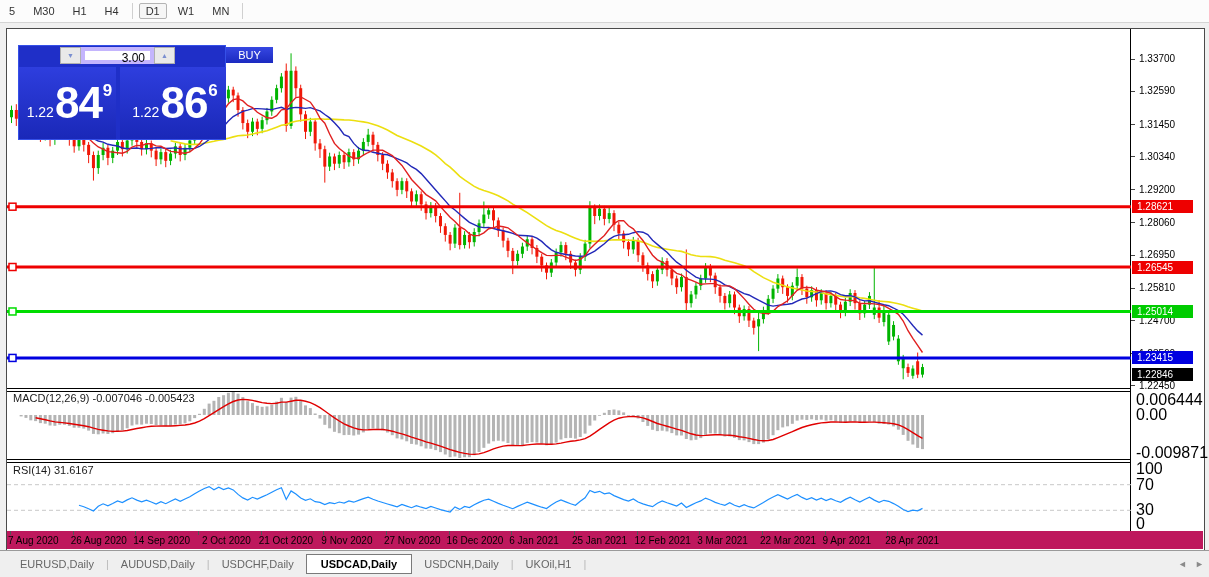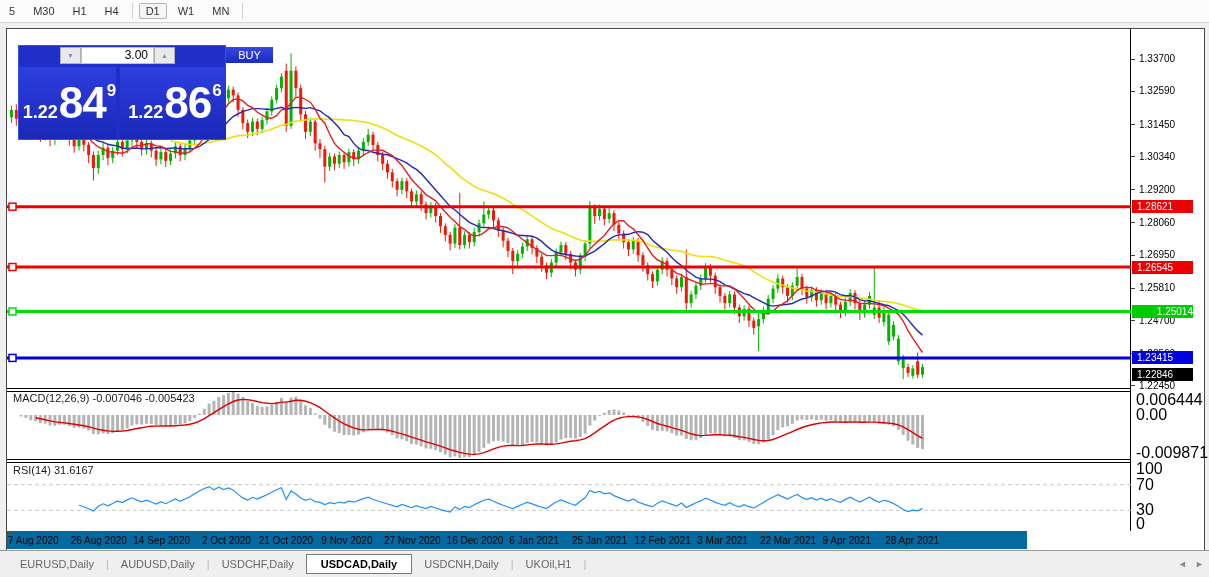--- a/index.html
+++ b/index.html
@@ -18,36 +18,36 @@
   #ohlc span{margin-right:4px;}
   
   #trade{position:absolute;left:18px;top:45px;width:208px;height:95px;background:#1f2fc8;border:1px solid #3550e8;z-index:6;box-sizing:border-box;}
   #trade .row1{position:absolute;left:0;top:0;height:19px;width:100%;}
   .btn-sell,.btn-buy{position:absolute;top:1px;height:17px;background:linear-gradient(180deg,#3647e2,#1b2ac0);color:#fff;font-size:11px;display:flex;align-items:center;justify-content:center;border-bottom:1px solid #fff;box-sizing:border-box;margin-left:48px;}
   .btn-sell{left:0;width:39px;}
   .btn-buy{left:159px;width:47px;}
   .spin{position:absolute;top:1px;width:21px;height:17px;background:#e9e9e9;border:1px solid #b0b0b0;box-sizing:border-box;color:#7a8fd0;font-size:7px;display:flex;align-items:center;justify-content:center;}
   #spin-down{left:41px;}
   #spin-up{left:135px;}
-  #vol{position:absolute;left:62px;top:1px;width:73px;height:17px;background:#fff;border:1px solid #c4b5fd;box-sizing:border-box;font-size:12px;color:#000;text-align:right;padding-right:5px;line-height:15px;}
+  #vol{position:absolute;left:62px;top:1px;width:73px;height:17px;background:#fff;border:4px solid #c4b5fd;box-sizing:border-box;font-size:12px;color:#000;text-align:right;padding-right:5px;line-height:15px;}
   .price-box{position:absolute;top:21px;height:72px;background:linear-gradient(180deg,#2e3ede,#1a28b8);color:#fff;display:flex;align-items:center;justify-content:center;}
   #sell-box{left:0px;width:97px;}
   #buy-box{left:101px;width:106px;}
-  .p-small{font-size:18px;font-weight:700;margin:18px 1px 0 4px;}
+  .p-small{font-size:14px;font-weight:400;margin:18px 1px 0 4px;}
   .p-big{font-size:44px;font-weight:700;letter-spacing:-1px;line-height:60px;}
   .p-sup{font-size:17px;font-weight:700;margin:-24px 0 0 1px;}
   
   .ind-label{position:absolute;left:13px;font-size:11px;color:#1a1a1a;z-index:4;white-space:nowrap;}
   
   .ax-tick{position:absolute;left:1139px;width:62px;height:12px;font-size:10px;color:#000;line-height:12px;}
   .ax-dash{position:absolute;left:1131px;width:4px;height:1px;background:#444;}
   .badge{position:absolute;left:1132px;width:56px;height:13px;font-size:10px;color:#fff;line-height:13px;padding-left:5px;z-index:3;}
   .ind-ax{position:absolute;left:1136px;width:48px;height:12px;font-size:16px;color:#000;line-height:12px;}
   
-  #dates{position:absolute;left:7px;top:531px;width:1020px;height:18px;background:#0369a1;}
+  #dates{position:absolute;left:7px;top:531px;width:1196px;height:18px;background:#be185d;}
   .d-tick{position:absolute;top:0;width:1px;height:4px;background:#555;}
   .d-label{position:absolute;top:4px;font-size:10px;color:#000;white-space:nowrap;}
   
   #tabs{position:absolute;left:0;top:550px;width:1209px;height:27px;background:#efefef;border-top:1px solid #9a9a9a;display:flex;align-items:center;padding-left:8px;box-sizing:border-box;}
   .tab{font-size:11px;color:#666;padding:4px 12px;white-space:nowrap;}
   .tab.active{background:#fff;border:1px solid #7a7a7a;color:#000;font-weight:700;padding:3px 14px;}
   .tab-sep{color:#b8b8b8;font-size:11px;}
   .tab-arrow{position:absolute;top:8px;color:#8a8a8a;font-size:9px;}
   #arrow-left{right:22px;}
   #arrow-right{right:5px;}
@@ -710,21 +710,21 @@
       <div class="ax-dash" style="top: 287.856px;"></div>
       <div class="ax-tick" style="top: 282.356px;">1.25810</div>
       <div class="ax-dash" style="top: 320.102px;"></div>
       <div class="ax-tick" style="top: 314.602px;">1.24700</div>
       <div class="ax-dash" style="top: 353.22px;"></div>
       <div class="ax-tick" style="top: 347.72px;">1.23560</div>
       <div class="ax-dash" style="top: 385.466px;"></div>
       <div class="ax-tick" style="top: 379.966px;">1.22450</div>
       <div class="badge" style="top: 200.194px; background: rgb(238, 0, 0);">1.28621</div>
       <div class="badge" style="top: 260.504px; background: rgb(238, 0, 0);">1.26545</div>
-      <div class="badge" style="top: 304.98px; background: rgb(0, 204, 0); text-align: right;">1.25014</div>
+      <div class="badge" style="top: 304.98px; background: rgb(0, 204, 0);">1.25014</div>
       <div class="badge" style="top: 351.432px; background: rgb(0, 0, 224);">1.23415</div>
       <div class="badge" style="top: 367.962px; background: rgb(0, 0, 0);">1.22846</div>
     </div>
   <div id="ind-axis">
       <div class="ind-ax" style="top: 394px;">0.006444</div>
       <div class="ind-ax" style="top: 408.985px;">0.00</div>
       <div class="ind-ax" style="top: 447px;">-0.009871</div>
       <div class="ind-ax" style="top: 463px;">100</div>
       <div class="ind-ax" style="top: 478.7px;">70</div>
       <div class="ind-ax" style="top: 504.3px;">30</div>

